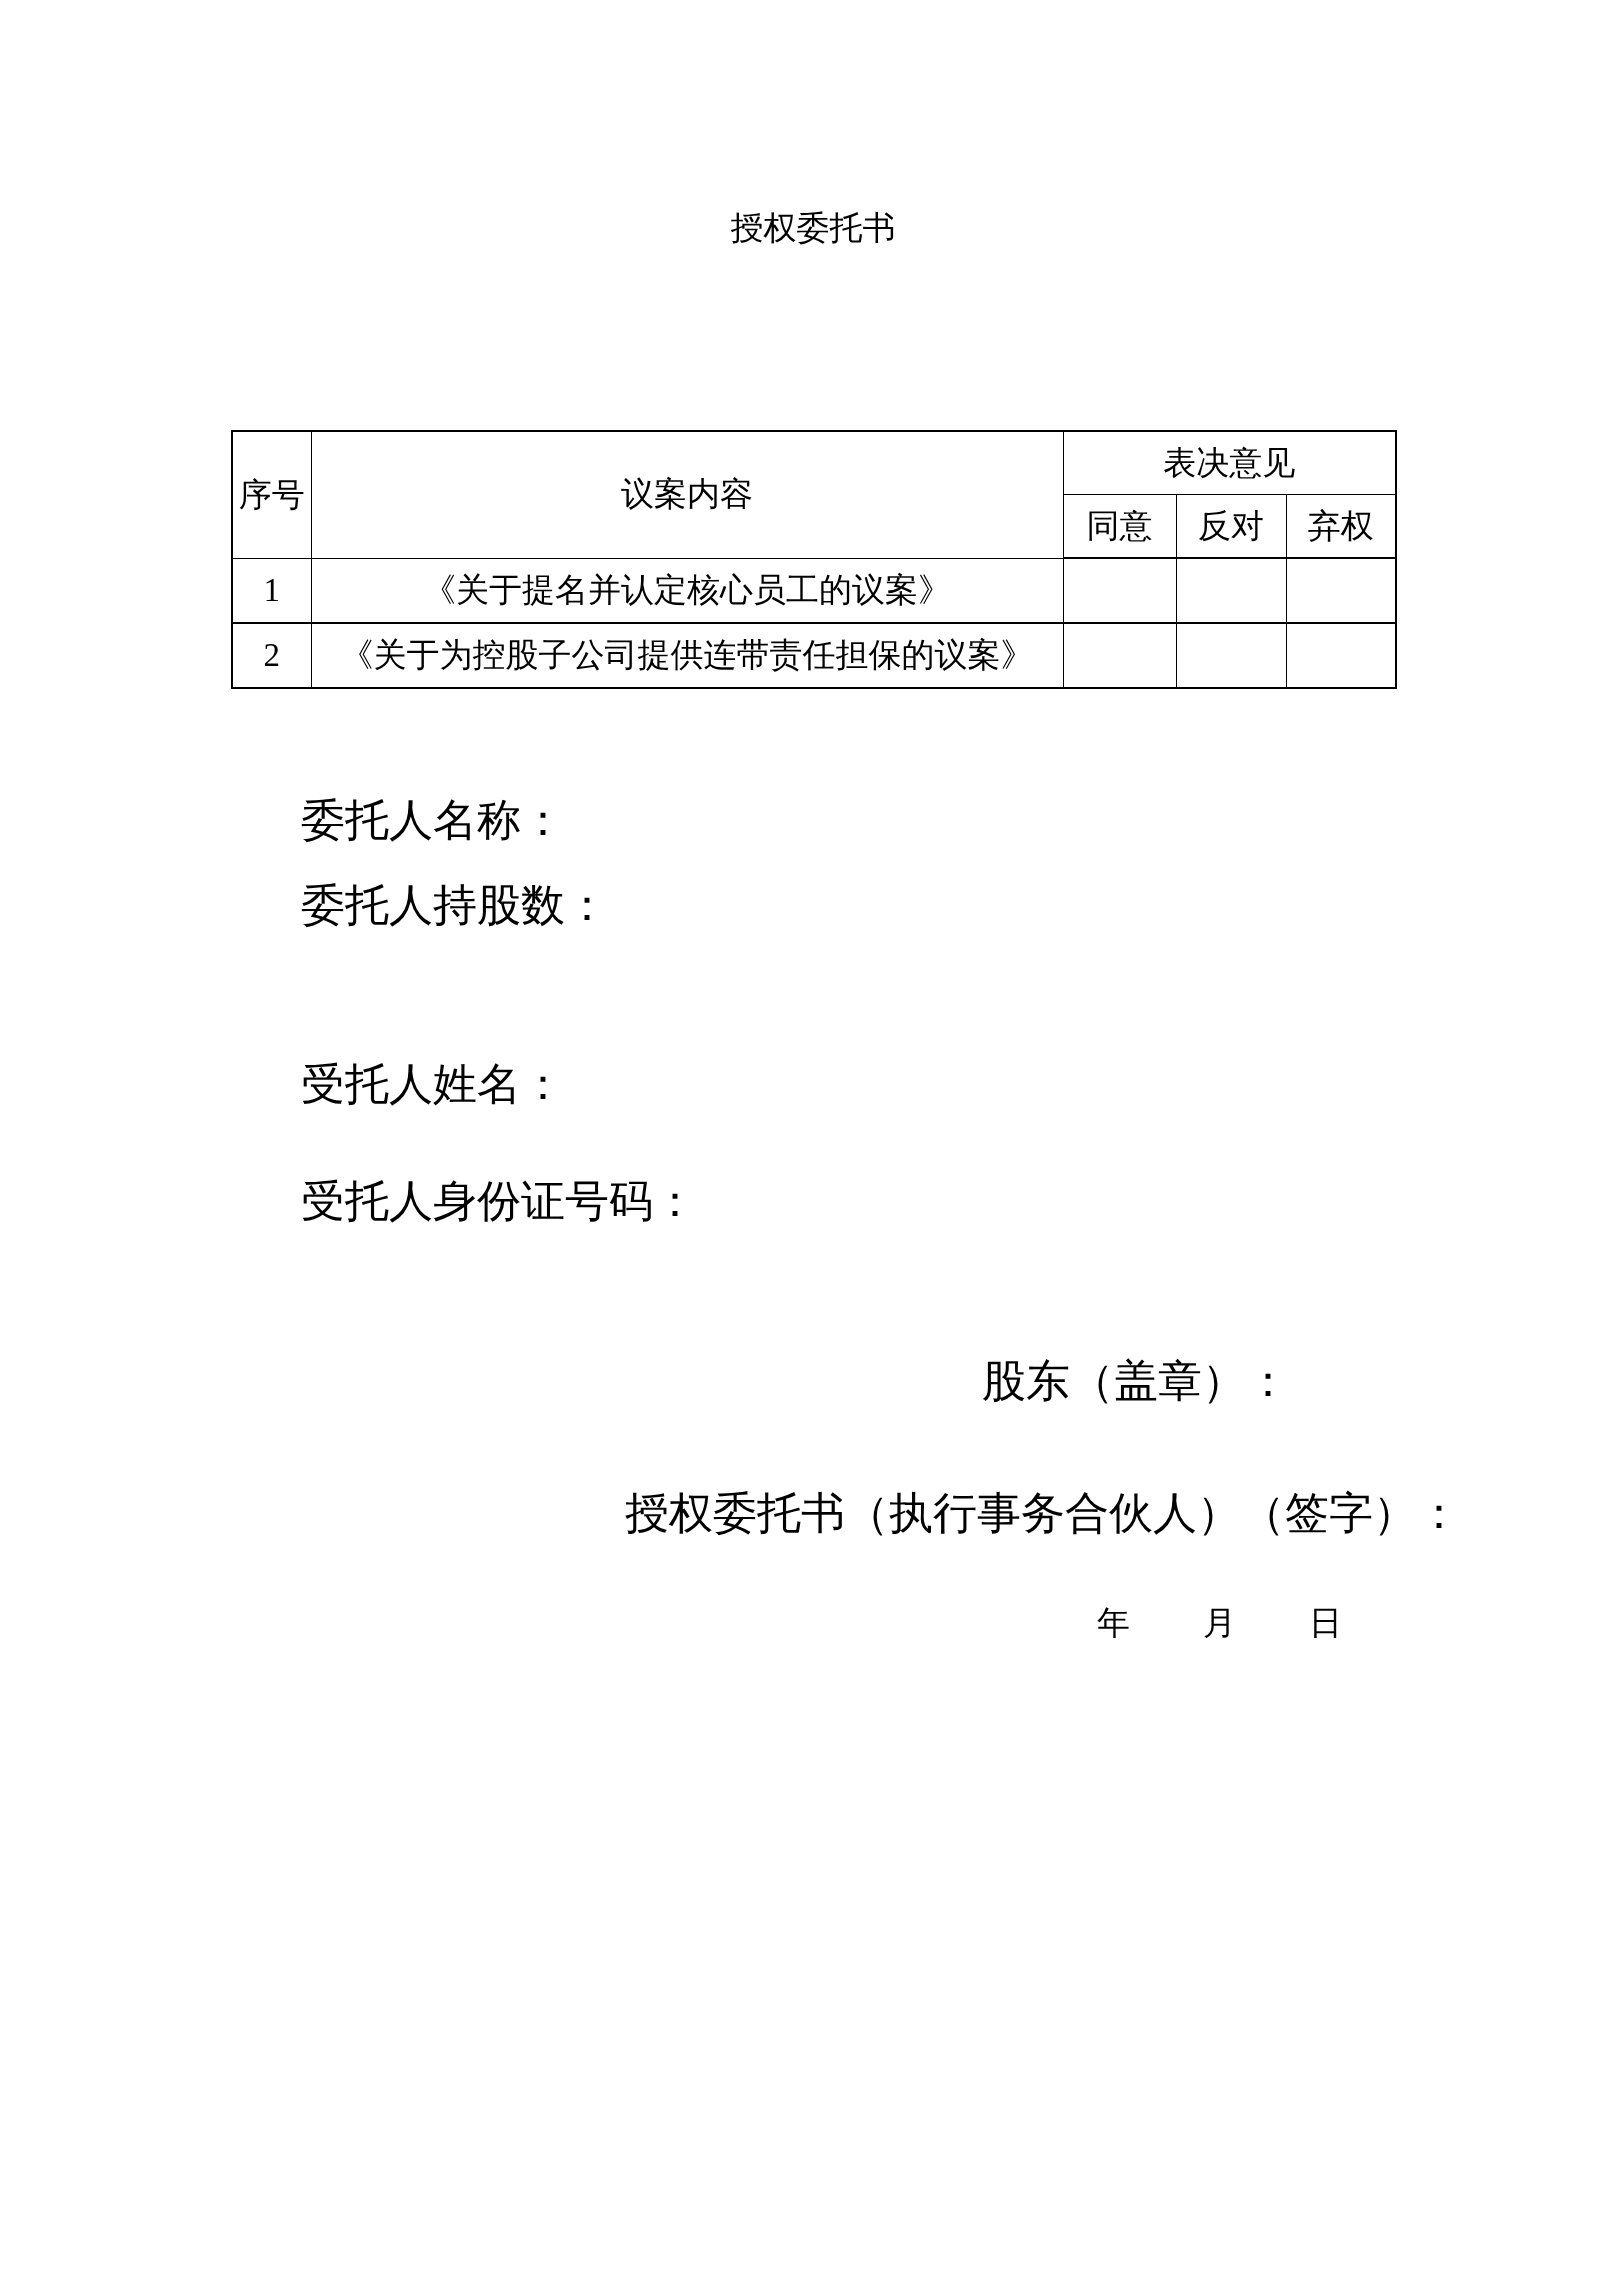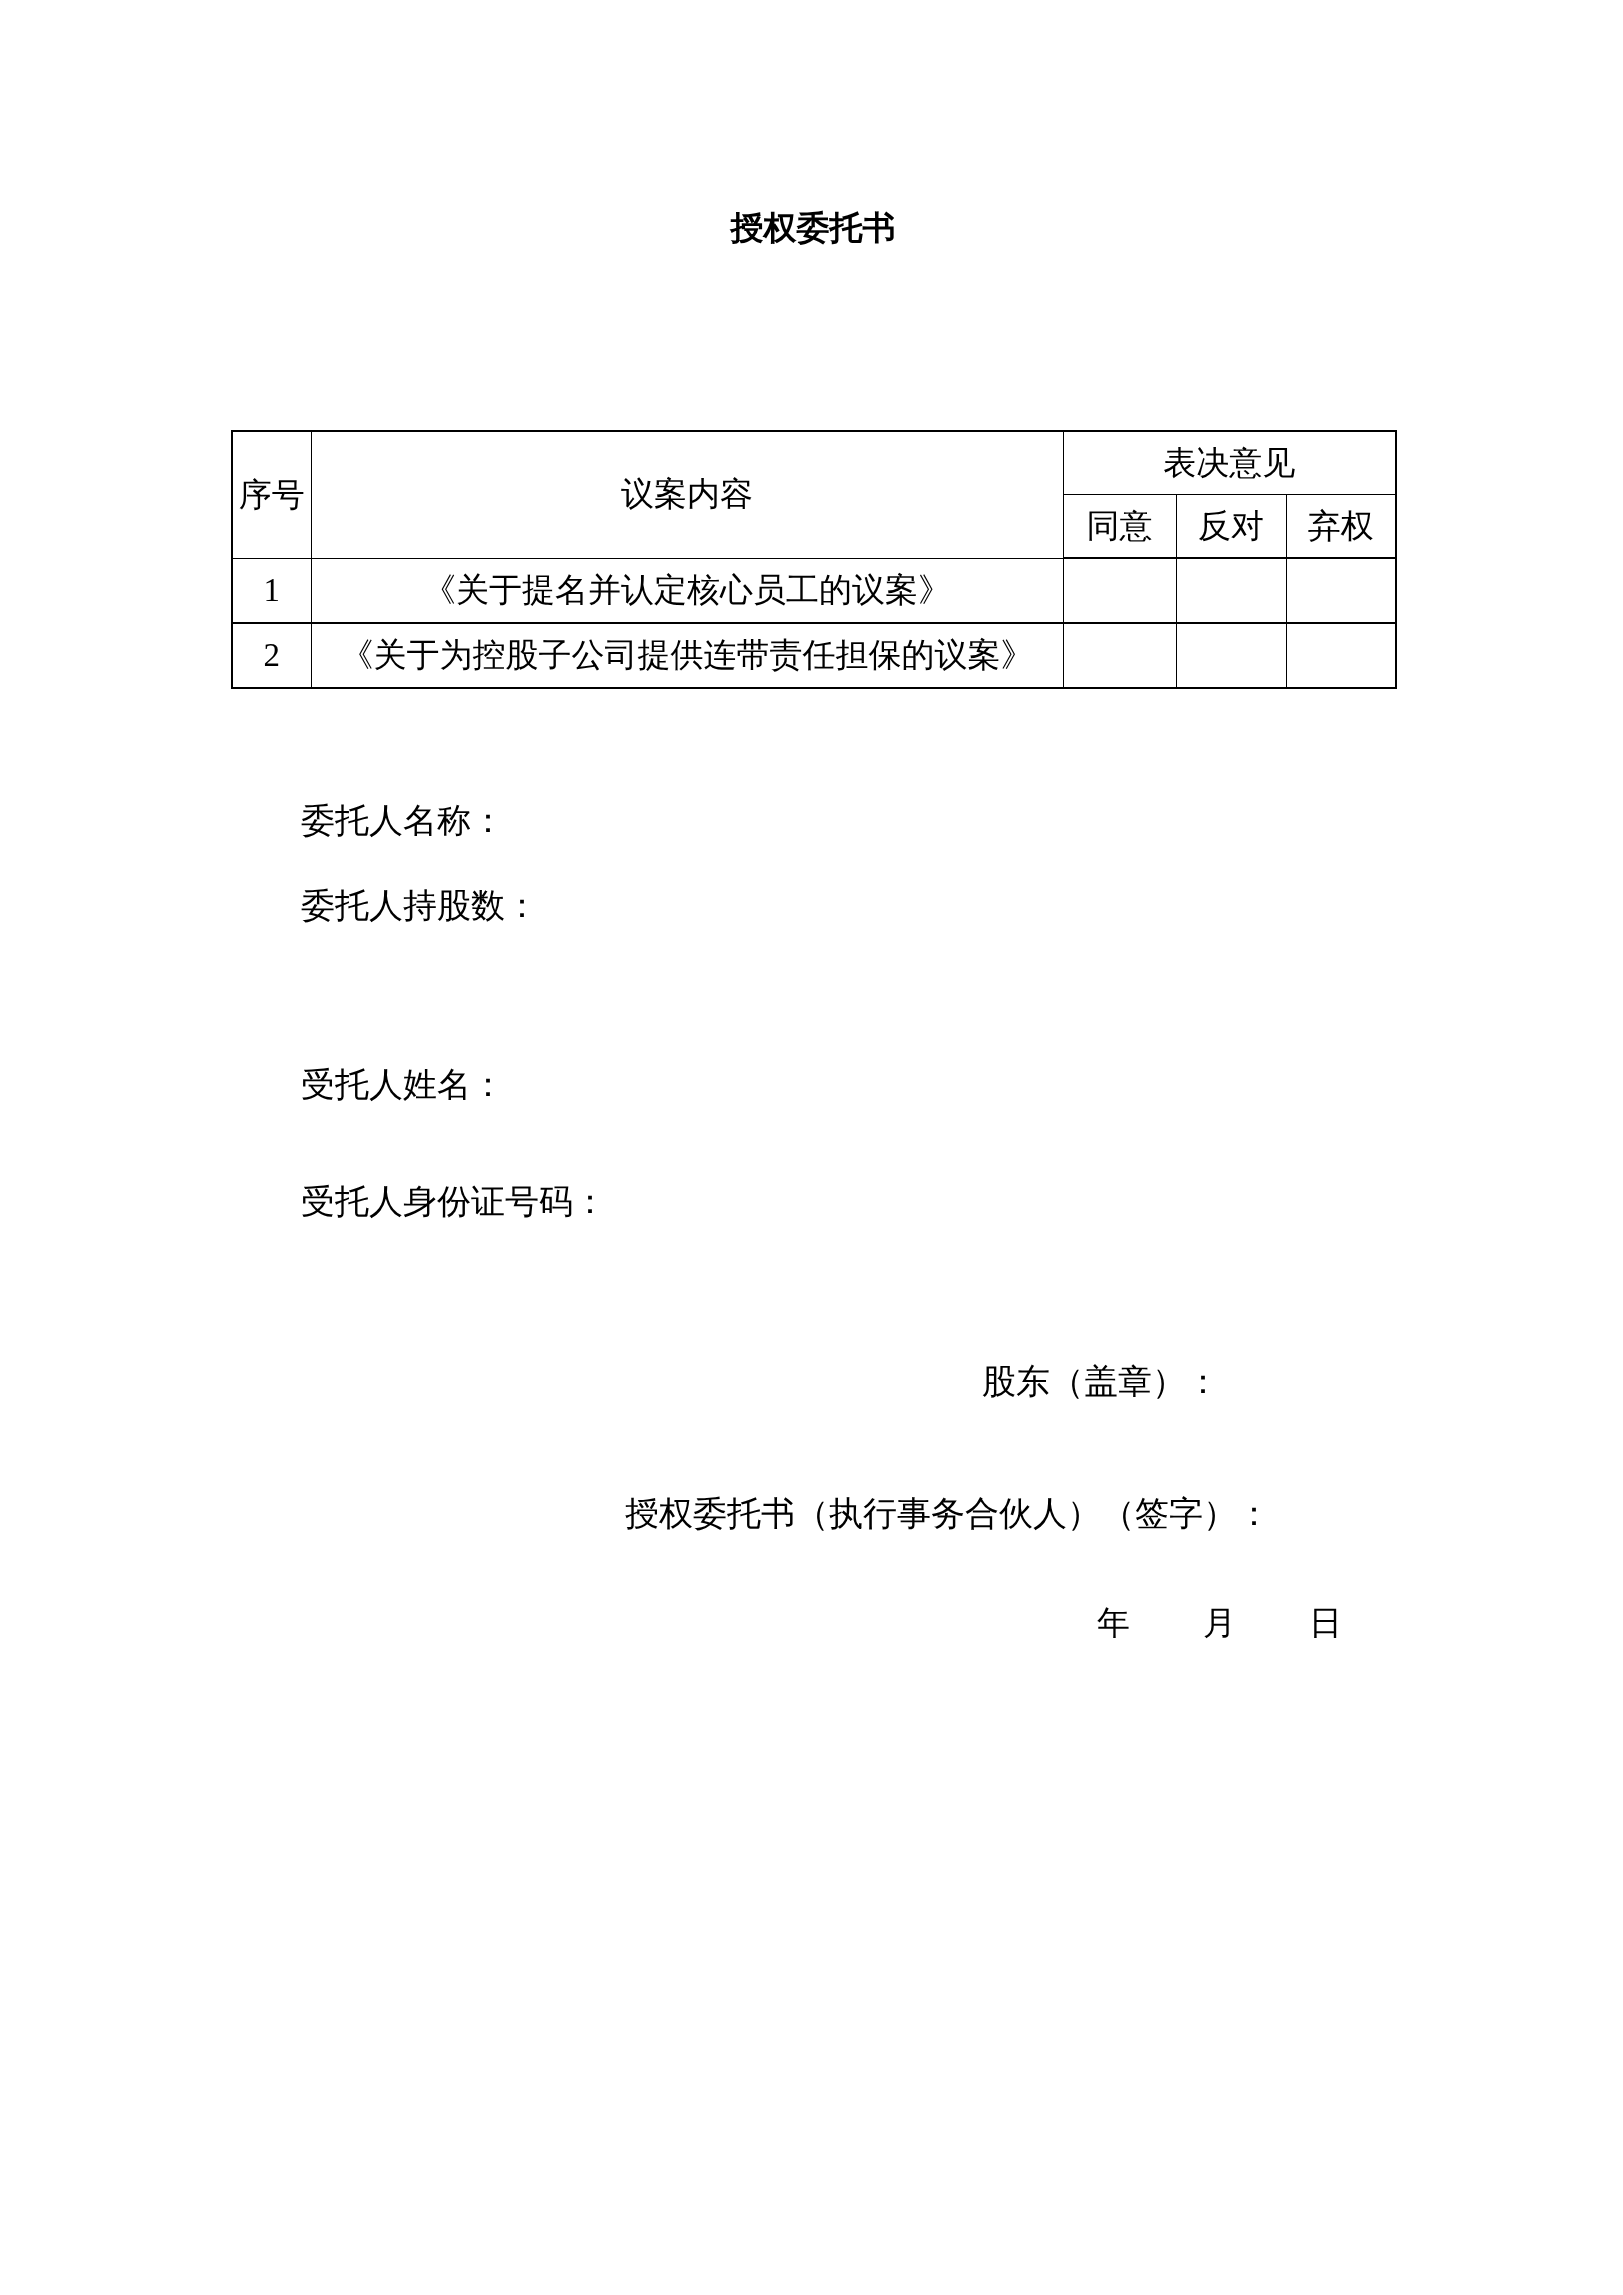--- a/index.html
+++ b/index.html
@@ -13,21 +13,21 @@
     overflow: hidden;
   }
   .doc-title {
     position: absolute;
     top: 208px;
     left: 232px;
     width: 1162px;
     margin: 0;
     text-align: center;
     font-size: 33px;
-    font-weight: bold;
+    font-weight: normal;
     line-height: 41px;
   }
   .intro {
     position: absolute;
     top: 268px;
     left: 232px;
     width: 1162px;
     margin: 0;
     font-size: 33px;
     line-height: 72px;
@@ -60,21 +60,21 @@
     line-height: 50px;
     word-break: break-all;
   }
   td.c-content-cell {
     text-align: left;
     padding-left: 22px;
   }
   .field-label, .sig-label {
     position: absolute;
     margin: 0;
-    font-size: 34px;
+    font-size: 44px;
     line-height: 37px;
     white-space: nowrap;
   }
   .date-line {
     position: absolute;
     top: 1605px;
     left: 1097px;
     display: flex;
     gap: 73px;
     font-size: 33px;

